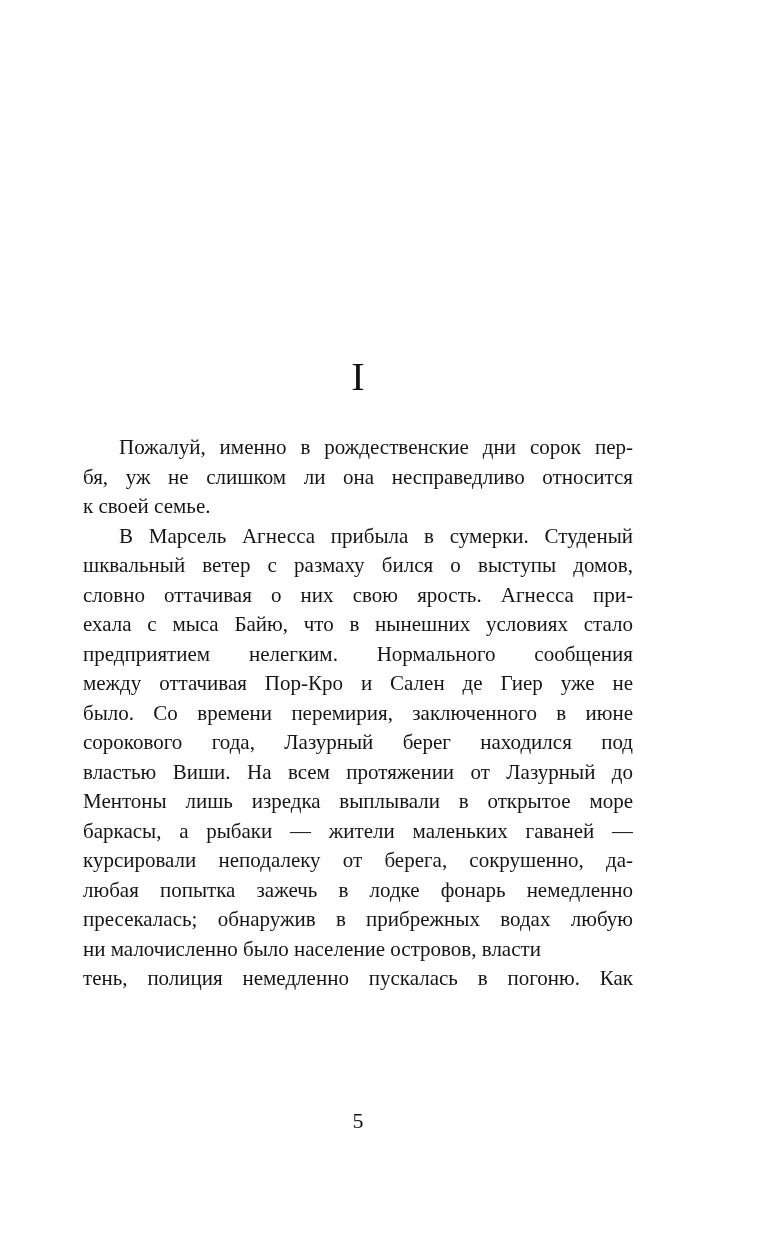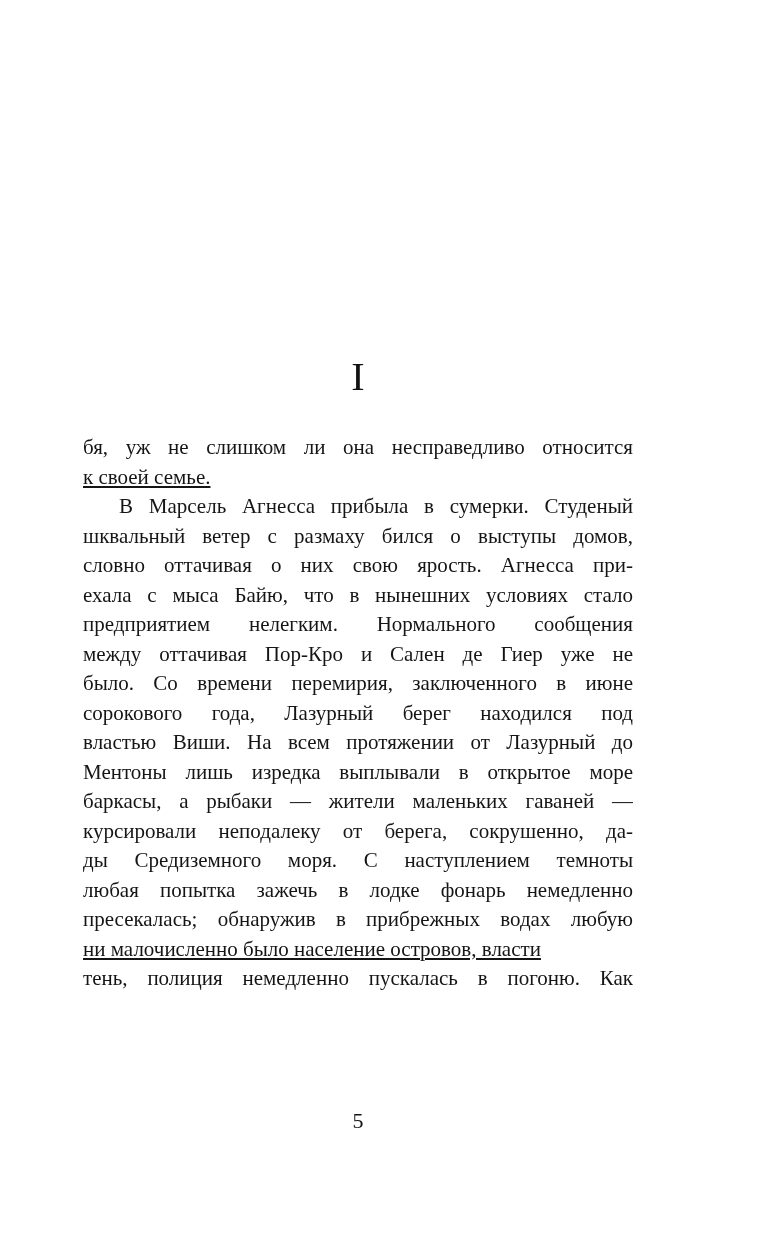--- a/index.html
+++ b/index.html
@@ -43,21 +43,20 @@
     line-height: 29.5px;
     text-align: justify;
     text-align-last: justify;
     overflow: hidden;
   }
   .line.first {
     text-indent: 36px;
   }
   .line.last {
     text-align-last: left;
-    text-decoration: underline;
   }
   .page-number {
     position: absolute;
     left: 83px;
     top: 1106px;
     width: 550px;
     text-align: center;
     font-size: 22px;
     line-height: 30px;
     color: #111111;
@@ -66,38 +65,38 @@
 </head>
 <body>
 
 <div class="page">
 
   <div class="chapter-heading">I</div>
 
   <div class="text-block">
 
     <div class="para">
+      <div class="line first">Пожалуй, именно в рождественские дни сорок пер-</div>
       <div class="line">бя, уж не слишком ли она несправедливо относится</div>
       <div class="line last">к своей семье.</div>
     </div>
 
     <div class="para">
       <div class="line first">В Марсель Агнесса прибыла в сумерки. Студеный</div>
       <div class="line">шквальный ветер с размаху бился о выступы домов,</div>
       <div class="line">словно оттачивая о них свою ярость. Агнесса при-</div>
       <div class="line">ехала с мыса Байю, что в нынешних условиях стало</div>
       <div class="line">предприятием нелегким. Нормального сообщения</div>
       <div class="line">между оттачивая Пор-Кро и Сален де Гиер уже не</div>
       <div class="line">было. Со времени перемирия, заключенного в июне</div>
       <div class="line">сорокового года, Лазурный берег находился под</div>
       <div class="line">властью Виши. На всем протяжении от Лазурный до</div>
       <div class="line">Ментоны лишь изредка выплывали в открытое море</div>
       <div class="line">баркасы, а рыбаки — жители маленьких гаваней —</div>
       <div class="line">курсировали неподалеку от берега, сокрушенно, да-</div>
-      <div class="line">ды Средиземного моря. С наступлением темноты</div>
       <div class="line">любая попытка зажечь в лодке фонарь немедленно</div>
       <div class="line">пресекалась; обнаружив в прибрежных водах любую</div>
       <div class="line last">ни малочисленно было население островов, власти</div>
       <div class="line">тень, полиция немедленно пускалась в погоню. Как</div>
     </div>
 
   </div>
 
   <div class="page-number">5</div>
 

